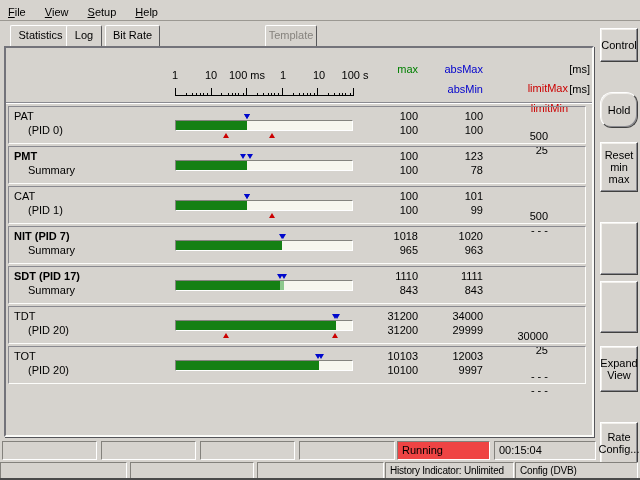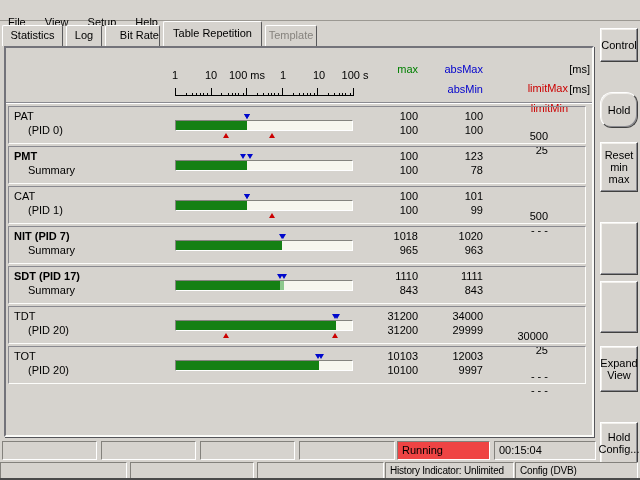--- a/index.html
+++ b/index.html
@@ -7,33 +7,33 @@
   body {
     position:relative;
     background:#d6d3ce;
     font-family:"Liberation Sans", sans-serif;
     font-size:11px;
     color:#000;
   }
   
   .menubar { position:absolute; top:0; left:0; width:640px; height:21px;
              border-bottom:1px solid #9b9892; background:#d6d3ce; }
-  .menu-item { display:inline-block; padding:16px 8px 0 8px; height:20px; cursor:default; }
+  .menu-item { display:inline-block; padding:6px 8px 0 8px; height:20px; cursor:default; }
   .menu-item .u { text-decoration:underline; }
   
   .tabrow { position:absolute; top:21px; left:2px; width:592px; height:25px; }
   .tab { position:absolute; bottom:0; height:21px; background:#d6d3ce;
          border:1px solid; border-color:#ffffff #58585a #d6d3ce #ffffff;
          border-bottom:none; border-radius:2px 2px 0 0;
          text-align:center; padding-top:3px; cursor:default; }
   .tab.active { height:25px; padding-top:5px; z-index:2; }
   .tab.disabled { color:#86837e; }
-  .t0 { left:0;   width:61px; }
+  .t0 { left:8px;   width:61px; }
   .t1 { left:64px; width:36px; }
-  .t2 { left:103px; width:55px;text-align:right; }
+  .t2 { left:103px; width:55px; }
   .t3 { left:161px; width:99px; }
   .t4 { left:263px; width:52px; }
   
   .main { position:absolute; left:4px; top:46px; width:590px; height:391px;
           background:#d6d3ce;
           border:2px solid; border-color:#73737a #fbfbf8 #fbfbf8 #73737a;
           box-shadow:1px 1px 0 #55555a; }
   
   .thead { position:absolute; left:0; top:0; width:586px; height:55px;
            border-bottom:1px solid #8a8a90; box-shadow:0 1px 0 #ffffff; }
@@ -97,21 +97,20 @@
   <span class="menu-item"><span class="u">F</span><span>ile</span></span>
   <span class="menu-item"><span class="u">V</span><span>iew</span></span>
   <span class="menu-item"><span class="u">S</span><span>etup</span></span>
   <span class="menu-item"><span class="u">H</span><span>elp</span></span>
 </div>
 
 <div class="tabrow">
   <div class="tab t0">Statistics</div>
   <div class="tab t1">Log</div>
   <div class="tab t2">Bit Rate</div>
-  <div class="tab t3 active">Table Repetition</div>
   <div class="tab t4 disabled">Template</div>
 </div>
 
 <div class="main">
   <div class="thead">
     <span class="slabel sl0">1</span>
     <span class="slabel sl1">10</span>
     <span class="slabel sl2">100 ms</span>
     <span class="slabel sl3">1</span>
     <span class="slabel sl4">10</span>
@@ -290,21 +289,21 @@
       </div>
 </div>
 </div>
 
 <div class="sidebtn b0">Control</div>
 <div class="sidebtn b1">Hold</div>
 <div class="sidebtn b2">Reset min max</div>
 <div class="sidebtn b3"></div>
 <div class="sidebtn b4"></div>
 <div class="sidebtn b5">Expand View</div>
-<div class="sidebtn b6">Hold Config...</div>
+<div class="sidebtn b6">Rate Config...</div>
 
 <div class="srowA">
   <div class="seg sa1"></div>
   <div class="seg sa2"></div>
   <div class="seg sa3"></div>
   <div class="seg sa4"></div>
   <div class="seg sa-run">Running</div>
   <div class="seg sa-time">00:15:04</div>
 </div>
 

